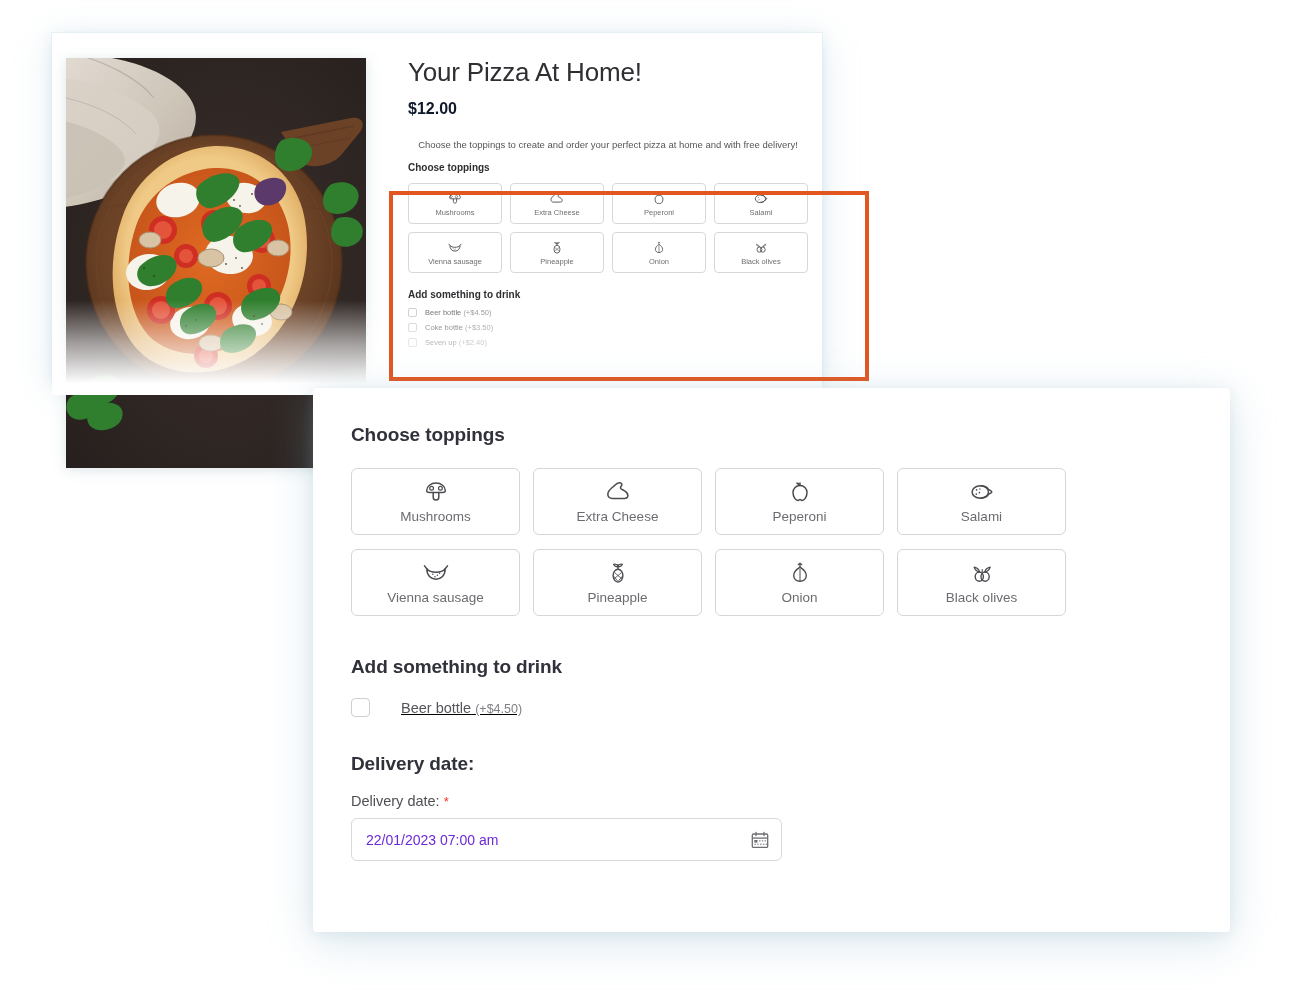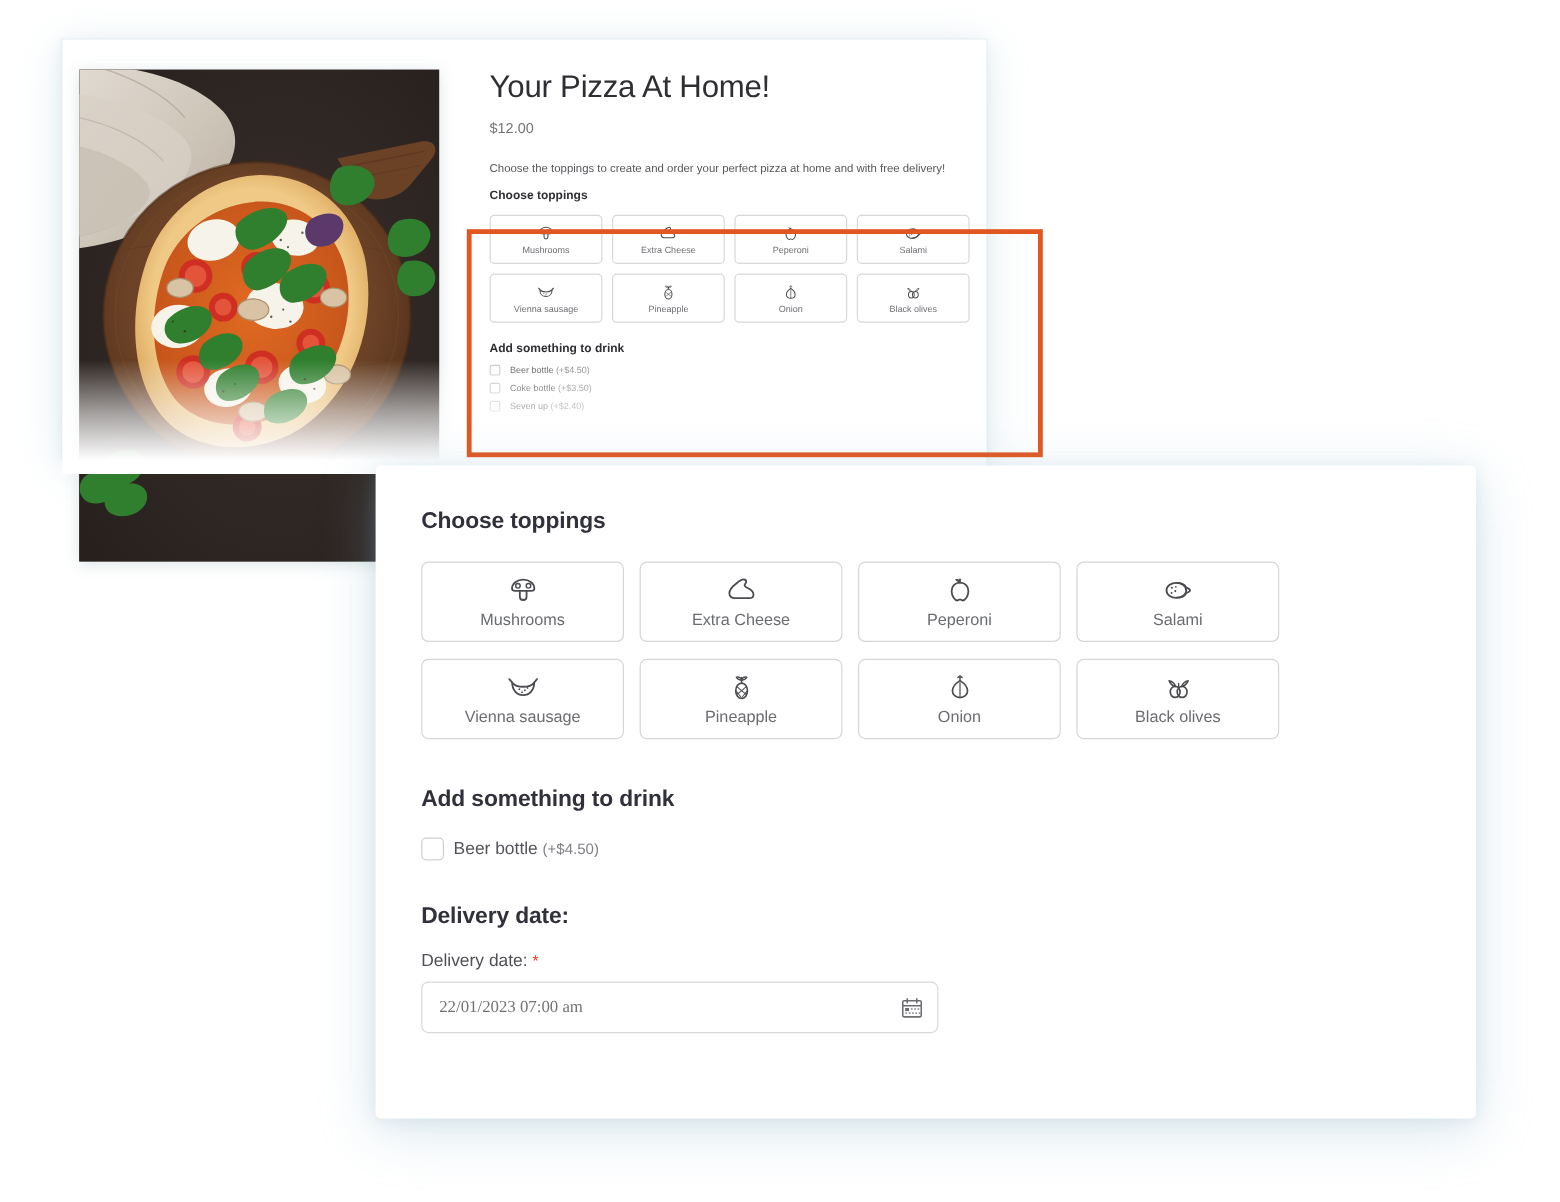--- a/index.html
+++ b/index.html
@@ -45,22 +45,22 @@
 
   .bg-right {
     position: absolute;
     left: 408px; top: 58px;
     width: 400px;
   }
   .bg-title {
     font-size: 26px; font-weight: 400; color: #2f2f33;
     letter-spacing: -0.2px; margin: 0 0 12px 0; line-height: 1.15;
   }
-  .bg-price { font-size: 12px; color: #737373; margin: 0 0 20px 0; }
-  .bg-desc { font-size: 9.5px; color: #55565a; margin: 0 0 10px 0; line-height: 1.5; }
+  .bg-price { font-size: 16px; color: #0f172a; margin: 0 0 20px 0; font-weight: bold; }
+  .bg-desc { font-size: 9.5px; color: #55565a; margin: 0 0 10px 0; line-height: 1.5; text-align: center; }
   .bg-desc b { color: #2f2f33; font-weight: 700; }
 
   
   .highlight-frame {
     position: absolute;
     left: 389px; top: 191px;
     width: 480px; height: 190px;
     border: 4px solid #e2561f;
     z-index: 6;
     pointer-events: none;
@@ -119,43 +119,43 @@
     display: flex; flex-direction: column;
     align-items: center; justify-content: center;
     gap: 5px;
     cursor: pointer;
   }
   .tile .icon { width: 30px; height: 26px; display: block; }
   .tile .icon svg { display: block; width: 100%; height: 100%; }
   .tile .label { font-size: 13.5px; color: #6b6c70; line-height: 1; }
 
   .drinks { margin-top: 2px; }
-  .drink-row { display: flex; align-items: center; gap: 8px; margin-bottom: 9px; cursor: pointer; }
+  .drink-row { display: flex; align-items: center; gap: 31px; margin-bottom: 9px; cursor: pointer; text-decoration: underline; }
   .checkbox {
     width: 19px; height: 19px; flex: none;
     border: 1px solid #cfcfd2; border-radius: 4px; background: #fff;
   }
   .drink-label { font-size: 14.5px; color: #54555b; }
   .drink-label .price { font-size: 12.5px; color: #7f8085; }
 
   .field-label { font-size: 14.5px; color: #4f5055; margin: 12px 0 9px 0; }
   .field-label .req { color: #f0341f; font-size: 13px; }
 
   .date-input-wrap {
     position: relative;
     width: 431px; height: 43px;
     border: 1px solid #d9d9dc;
     border-radius: 6px;
     background: #fff;
     display: flex; align-items: center;
   }
   .date-input {
     border: 0; outline: 0; background: transparent;
-    font-family: Liberation Serif, serif;
-    font-size: 14px; color: #737373;
+    font-family: Liberation Sans, sans-serif;
+    font-size: 14px; color: #6d28d9;
     padding: 0 44px 0 14px;
     width: 100%; height: 100%;
   }
   .cal-btn {
     position: absolute; right: 11px; top: 50%; transform: translateY(-50%);
     width: 20px; height: 20px; cursor: pointer;
   }
   .cal-btn svg { display: block; width: 20px; height: 20px; }
 </style>
 </head>

